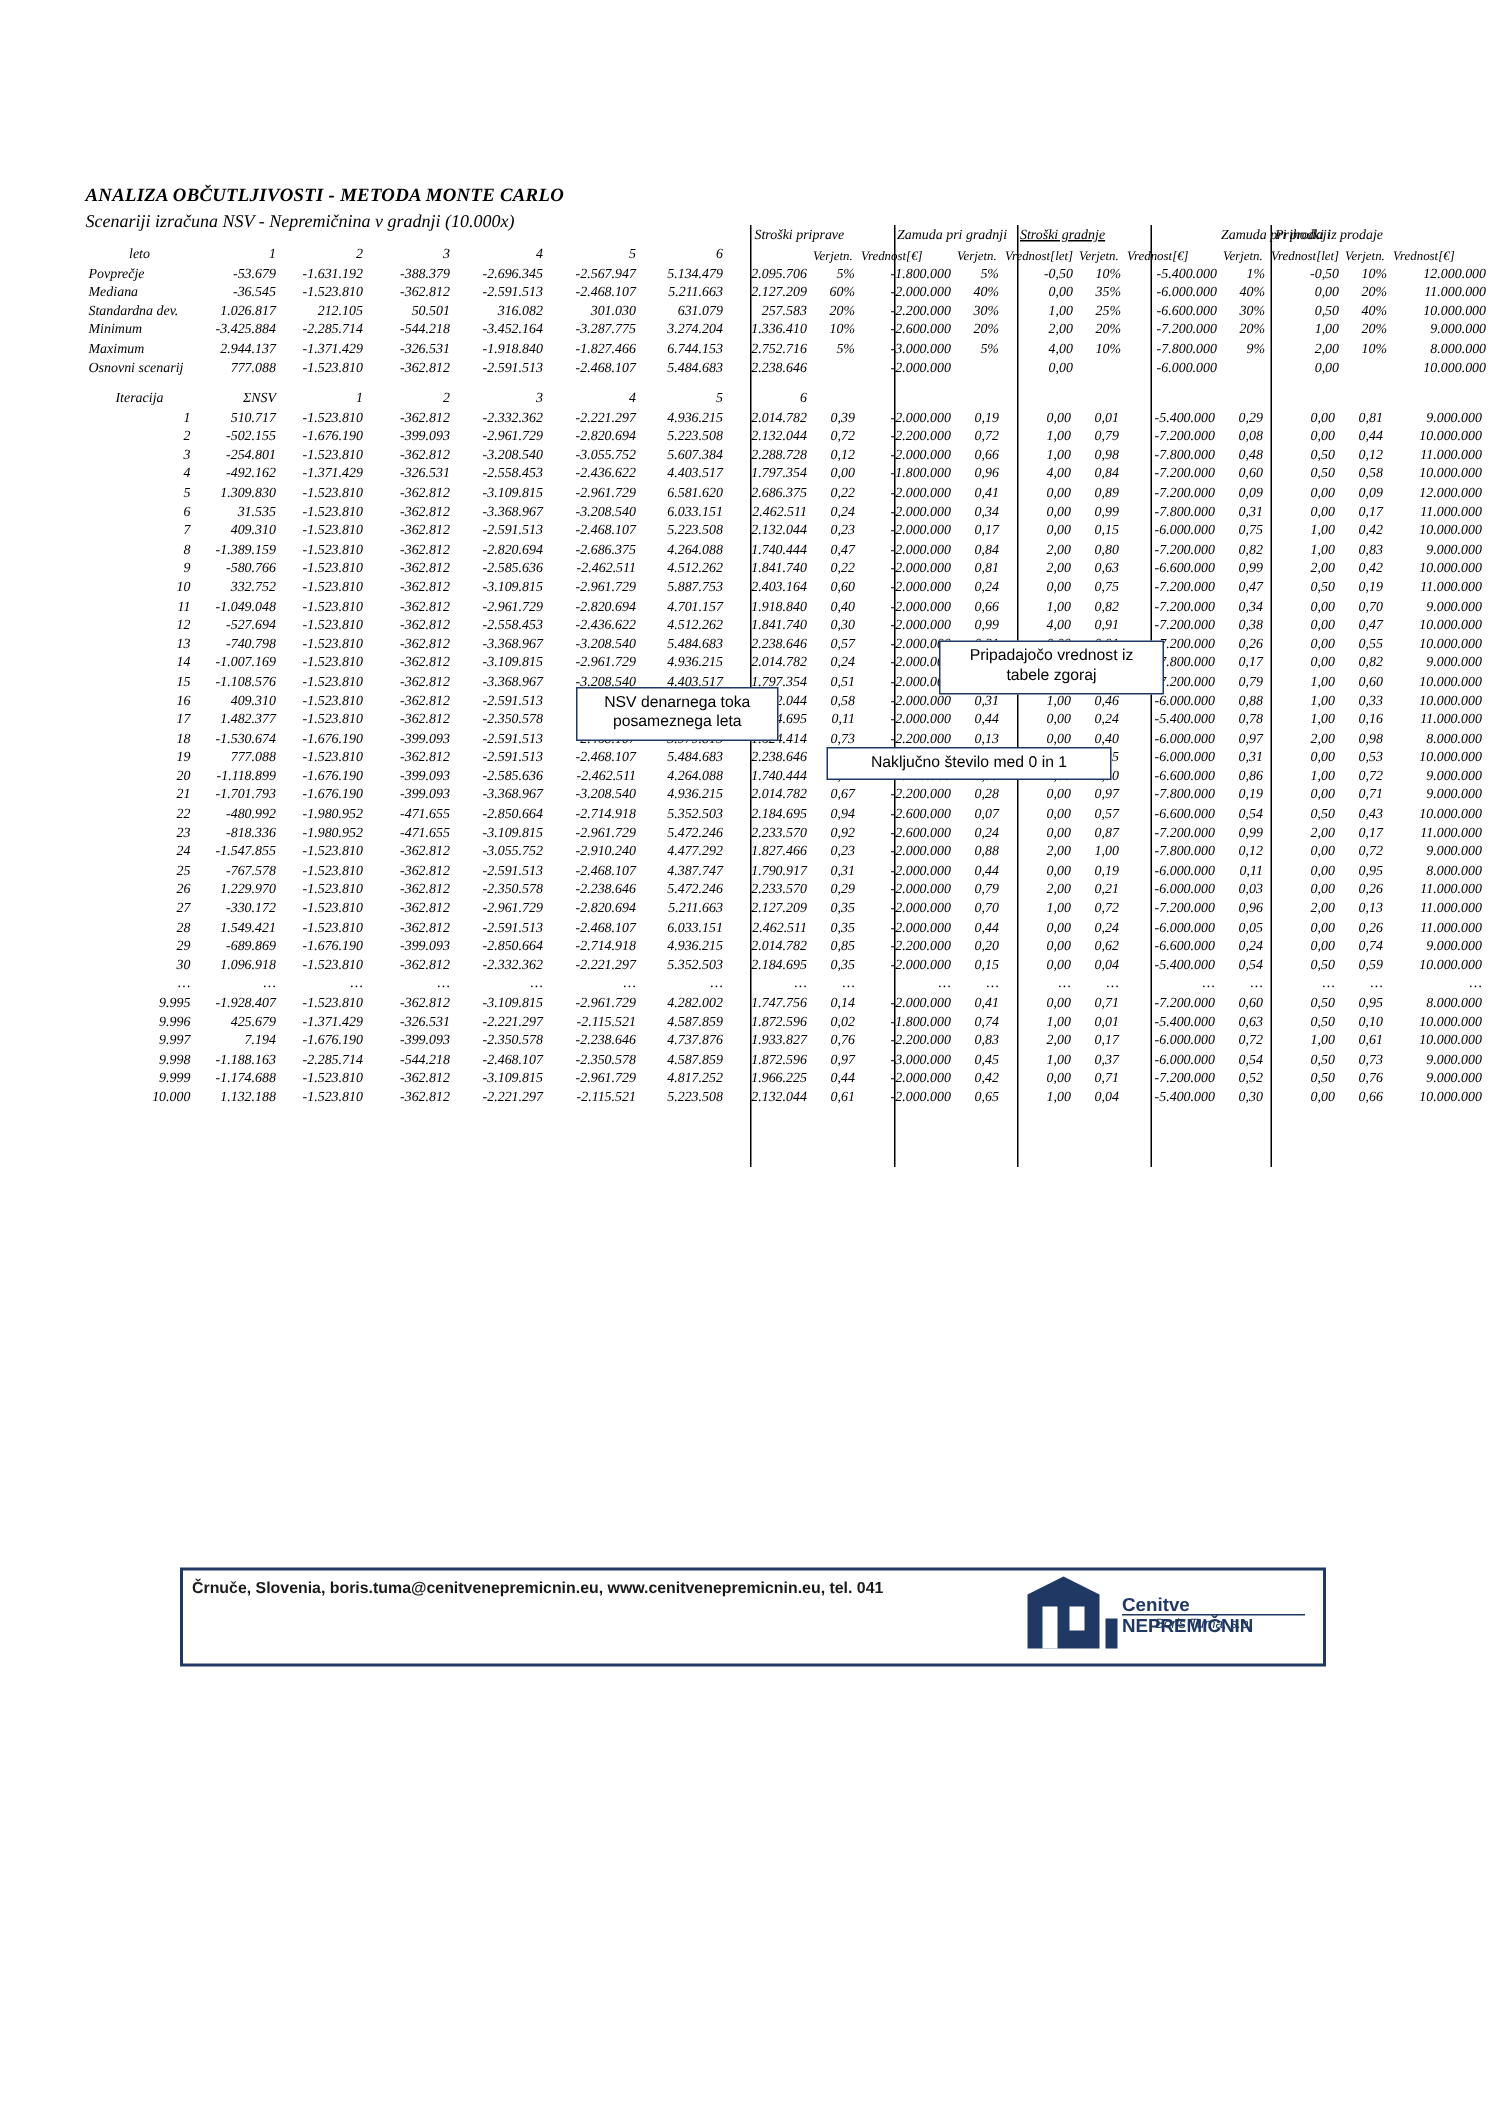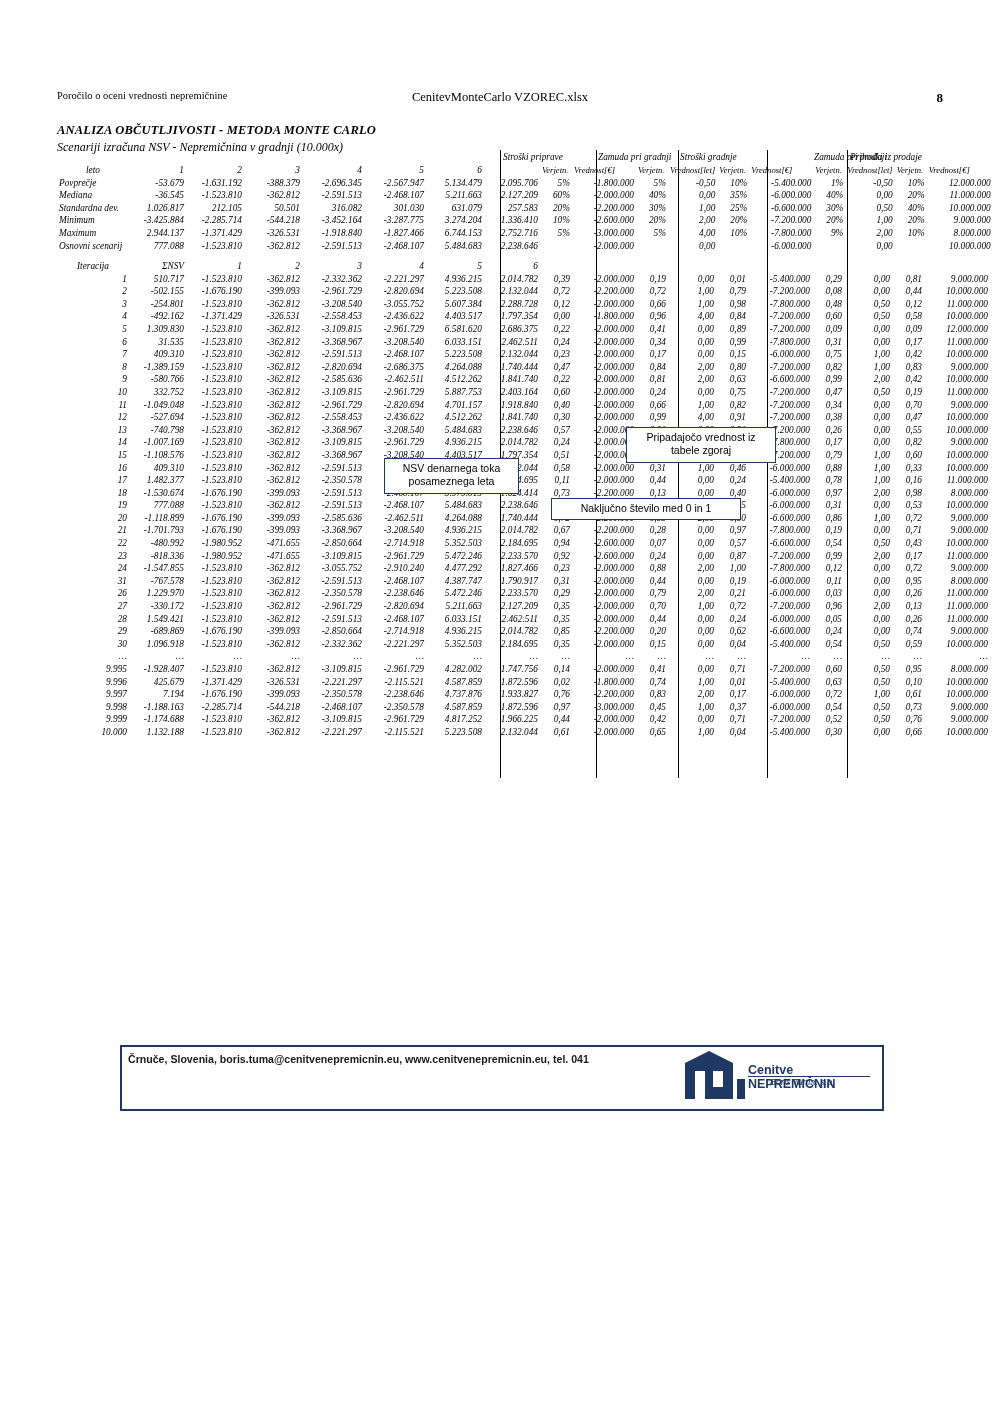--- a/index.html
+++ b/index.html
@@ -48,32 +48,27 @@
   .footer .logoname{position:absolute;left:628px;top:18px;font-family:"Liberation Sans", sans-serif;font-weight:bold;font-size:12.5px;color:#1f3864;}
   .footer .logosub{position:absolute;left:650px;top:32px;font-family:"Liberation Sans", sans-serif;font-style:italic;font-size:9px;color:#1f3864;}
   .footer .logoline{position:absolute;left:628px;top:31px;width:122px;height:1px;background:#1f3864;}
   .footer svg{position:absolute;left:0;top:0;}
 </style>
 </head>
 <body>
 
 <div class="page">
 
-  <div class="hdr">
-    <div class="left">Poročilo o oceni vrednosti nepremičnine</div>
-    <div class="center">CenitevMonteCarlo VZOREC.xlsx</div>
-    <div class="right">8</div>
-  </div>
 
   <div class="title1">ANALIZA OBČUTLJIVOSTI - METODA MONTE CARLO</div>
   <div class="title2">Scenariji izračuna NSV - Nepremičnina v gradnji (10.000x)</div>
 
   <div class="grpbox" style="left:503px;top:152px;width:92px;">Stroški priprave</div>
   <div class="grpbox" style="left:598px;top:152px;width:80px;">Zamuda pri gradnji</div>
-  <div class="grpbox" style="left:680px;top:152px;width:78px;">Stroški gradnje</div>
+  <div class="grpbox" style="left:680px;top:152px;width:78px;text-decoration:underline;">Stroški gradnje</div>
   <div class="grpbox" style="left:814px;top:152px;width:80px;">Zamuda pri prodaji</div>
   <div class="grpbox" style="left:850px;top:152px;width:95px;">Prihodki iz prodaje</div>
 
   <div class="vline" style="left:500px;top:150px;height:28px;"></div>
   <div class="vline" style="left:596px;top:150px;height:28px;"></div>
   <div class="vline" style="left:678px;top:150px;height:28px;"></div>
   <div class="vline" style="left:767px;top:150px;height:28px;"></div>
   <div class="vline" style="left:847px;top:150px;height:28px;"></div>
 
   <table class="grid" id="tbl-summary" style="left:57px;top:164px;">
@@ -758,21 +753,21 @@
           <td class="r">0,88</td>
           <td class="r">2,00</td>
           <td class="r">1,00</td>
           <td class="r">-7.800.000</td>
           <td class="r">0,12</td>
           <td class="r">0,00</td>
           <td class="r">0,72</td>
           <td class="r">9.000.000</td>
         </tr>
         <tr>
-          <td class="r">31</td>
+          <td class="r">25</td>
           <td class="r">-767.578</td>
           <td class="r">-1.523.810</td>
           <td class="r">-362.812</td>
           <td class="r">-2.591.513</td>
           <td class="r">-2.468.107</td>
           <td class="r">4.387.747</td>
           <td class="r">1.790.917</td>
           <td class="r">0,31</td>
           <td class="r">-2.000.000</td>
           <td class="r">0,44</td>

